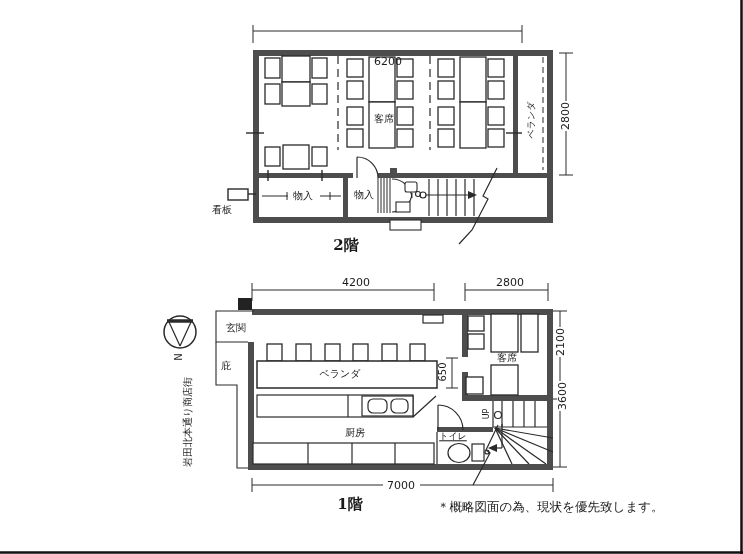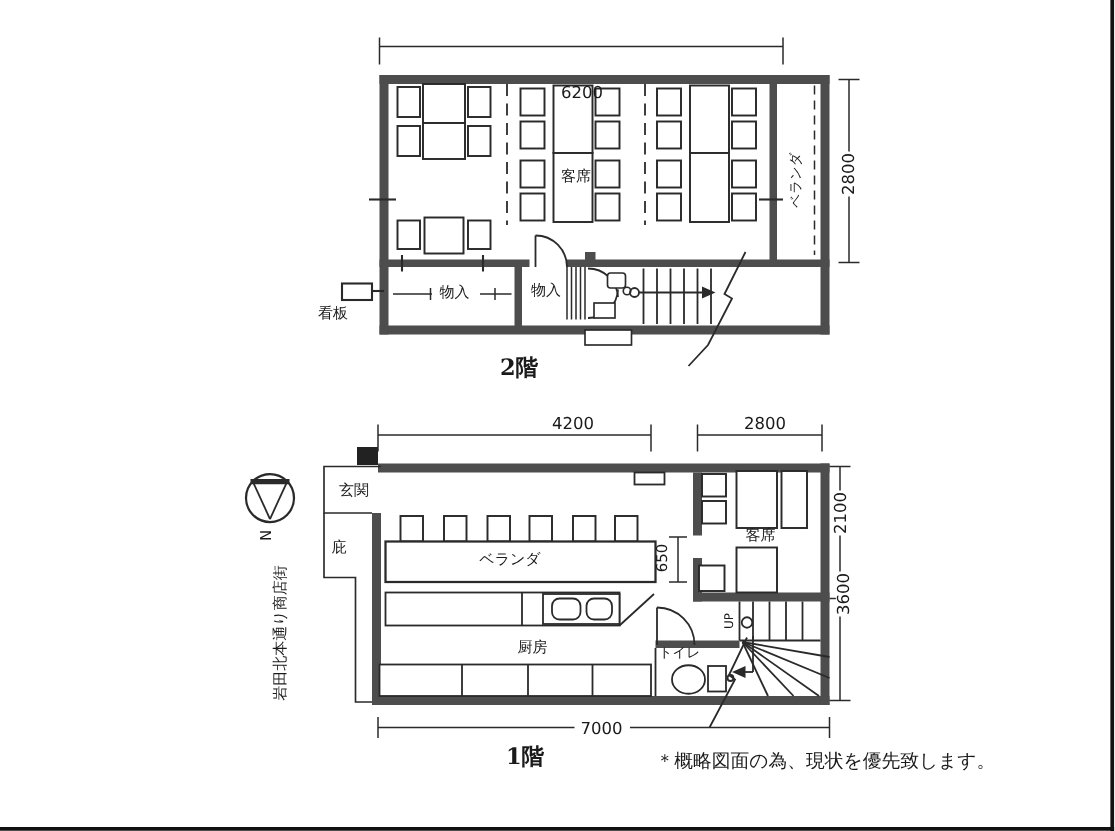--- a/index.html
+++ b/index.html
@@ -264,31 +264,31 @@
 
 <div class="label fs11" style="left:388px;top:22px;margin-top:40px;">6200</div>
 <div class="label v bg fs11" style="left:566px;top:116px;">2800</div>
 <div class="label fs10" style="left:384px;top:119px;">客席</div>
 <div class="label v fs9" style="left:532px;top:120px;">ベランダ</div>
 <div class="label fs10" style="left:303px;top:196px;">物入</div>
 <div class="label fs10" style="left:364px;top:195px;">物入</div>
 <div class="label fs10" style="left:222px;top:210px;">看板</div>
 <div class="label serif fs15 bold" style="left:346px;top:246px;">2階</div>
 
-<div class="label fs11" style="left:356px;top:283px;margin-left:26px;">4200</div>
+<div class="label fs11" style="left:356px;top:283px;">4200</div>
 <div class="label fs11" style="left:510px;top:283px;">2800</div>
 <div class="label v bg fs11" style="left:561px;top:342px;">2100</div>
 <div class="label v bg fs11" style="left:563px;top:396px;">3600</div>
 <div class="label v fs10" style="left:443px;top:372px;">650</div>
 <div class="label bg fs11" style="left:401px;top:486px;">7000</div>
 <div class="label fs10" style="left:236px;top:328px;">玄関</div>
 <div class="label fs10" style="left:226px;top:366px;">庇</div>
 <div class="label fs10" style="left:340px;top:374px;">ベランダ</div>
 <div class="label fs10" style="left:355px;top:433px;">厨房</div>
-<div class="label fs9" style="left:453px;top:437px;">トイレ</div>
+<div class="label fs9" style="left:453px;top:437px;text-decoration:underline;">トイレ</div>
 <div class="label fs10" style="left:507px;top:358px;">客席</div>
 <div class="label v fs8" style="left:487px;top:414px;">UP</div>
 <div class="label serif fs15 bold" style="left:350px;top:505px;">1階</div>
 
 <div class="label v fs10" style="left:179px;top:357px;">N</div>
 <div class="label v fs10" style="left:188px;top:422px;">岩田北本通り商店街</div>
 <div class="label tl serif fs12" style="left:437px;top:500px;">＊概略図面の為、現状を優先致します。</div>
 
 </div>
 

